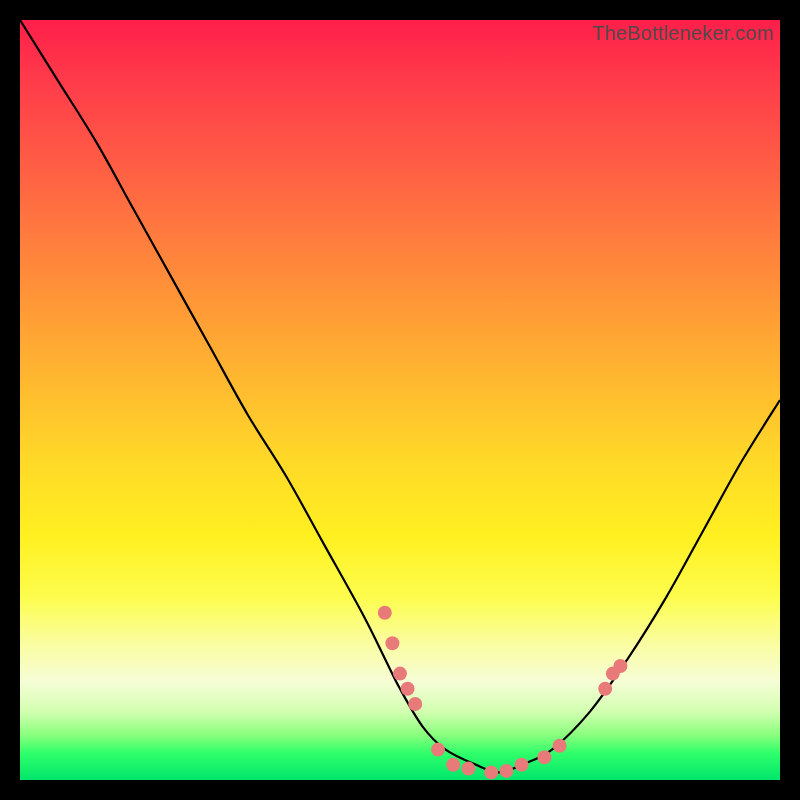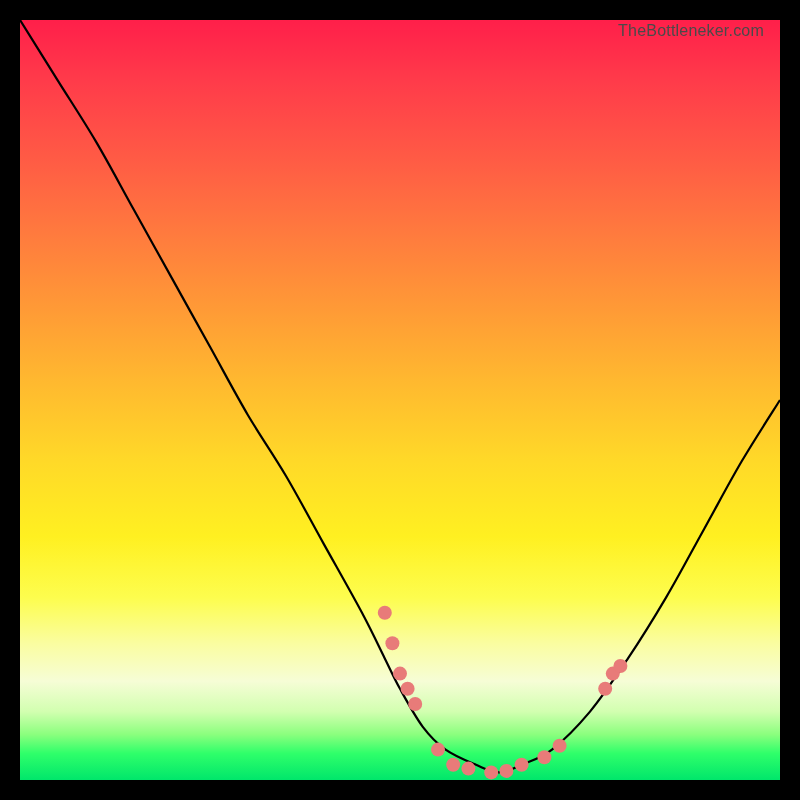--- a/index.html
+++ b/index.html
@@ -54,23 +54,23 @@
   .svg-layer {
     position: absolute;
     left: 0;
     top: 0;
     width: 760px;
     height: 760px;
   }
   .watermark {
     position: absolute;
     top: 2px;
-    right: 16px;
+    right: 6px;
     font-family: Arial, Helvetica, sans-serif;
-    font-size: 16px;
+    font-size: 20px;
     font-weight: 500;
     color: #4a4a4a;
     letter-spacing: 0.2px;
     user-select: none;
   }
 </style>
 </head>
 <body>
 
 <div class="frame">

